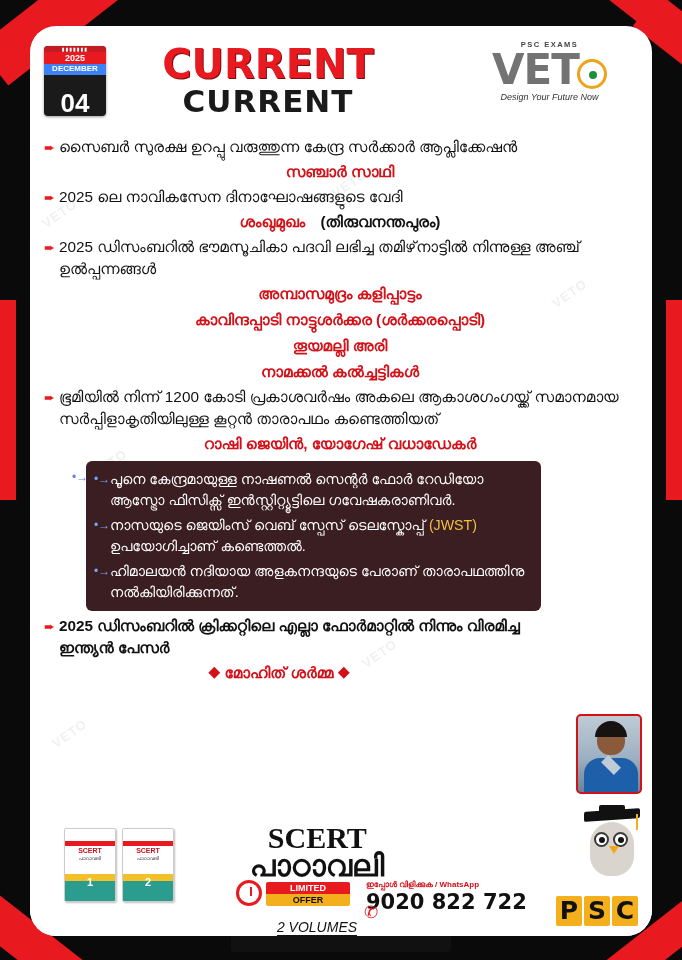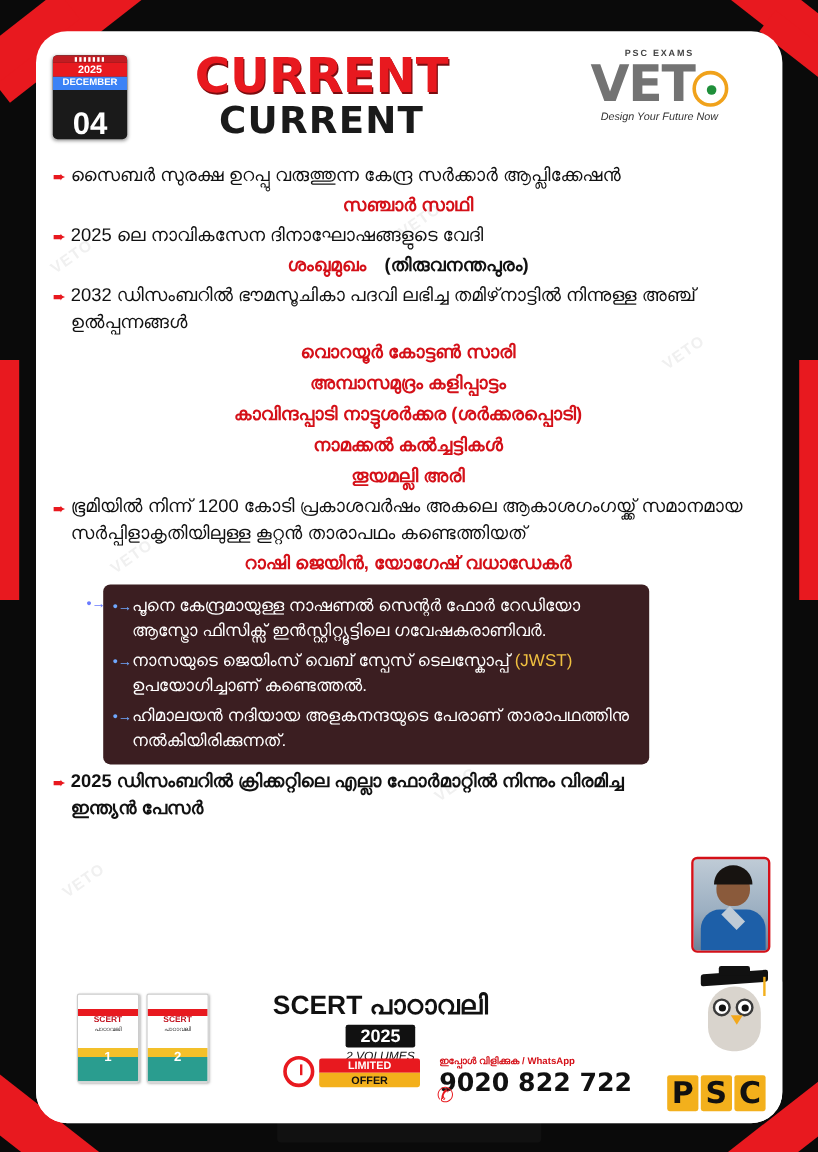--- a/index.html
+++ b/index.html
@@ -133,26 +133,26 @@
     background:linear-gradient(#fff 0 16%, #e8191f 16% 24%, #fff 24% 62%, #f3c02a 62% 72%, #2a9d8f 72% 100%);
     border:1px solid #ccc; box-shadow:1px 1px 2px rgba(0,0,0,.25);
     font-size:5px; color:#222; text-align:center; overflow:hidden;
   }
   .book .bt { margin-top:18px; font-weight:bold; font-size:7px; color:#c1121f; line-height:8px;}
   .book .bs { font-size:5px; color:#333; }
   .book .bn { margin-top:14px; font-size:11px; font-weight:bold; color:#fff; }
   .bk1 { left:0; top:2px; }
   .bk2 { left:58px; top:2px; }
   .scert-wrap { position:absolute; left:172px; top:6px; width:230px; text-align:center; }
-  .scert { font-size:22px; font-weight:bold; color:#111; letter-spacing:0px; line-height:28px;
-    font-family:Liberation Sans, sans-serif; }
+  .scert { font-size:30px; font-weight:bold; color:#111; letter-spacing:0px; line-height:28px;
+    font-family:Liberation Serif, serif; }
   .scert .mal { color:#111; font-weight:bold; }
   .yr2025 { display:inline-block; background:#111; color:#fff; font-size:15px; font-weight:bold;
     padding:1px 12px; border-radius:2px; margin-top:2px; }
-  .vols { font-size:10px; font-style:italic; color:#111; margin-top:2px; }
+  .vols { font-size:14px; font-style:italic; color:#111; margin-top:18px; }
   .vols span { border-bottom:1px solid #111; }
   .limited {
     position:absolute; left:236px; top:64px; width:84px; text-align:center;
   }
   .lo1 { background:#e8191f; color:#fff; font-size:9px; font-weight:bold; padding:1px 0; border-radius:2px 2px 0 0;}
   .lo2 { background:#f3b01c; color:#111; font-size:9px; font-weight:bold; padding:1px 0; border-radius:0 0 2px 2px;}
   .clock {
     position:absolute; left:206px; top:62px; width:26px; height:26px; border-radius:50%;
     border:3px solid #e8191f; background:#fff;
   }
@@ -237,30 +237,29 @@
       <div class="b-ico">➨</div>
       <div class="q">2025 ലെ നാവികസേന ദിനാഘോഷങ്ങളുടെ വേദി</div>
     </div>
     <div class="ans">
       <span>ശംഖുമുഖം</span>
       <span class="paren">(തിരുവനന്തപുരം)</span>
     </div>
 
     <div class="bullet-row">
       <div class="b-ico">➨</div>
-      <div class="q">2032 ഡിസംബറിൽ ഭൗമസൂചികാ പദവി ലഭിച്ച തമിഴ്‌നാട്ടിൽ നിന്നുള്ള അഞ്ച് ഉൽപ്പന്നങ്ങൾ</div>
-    </div>
-    <div class="ans">വൊറയൂർ കോട്ടൺ സാരി</div>
+      <div class="q">2025 ഡിസംബറിൽ ഭൗമസൂചികാ പദവി ലഭിച്ച തമിഴ്‌നാട്ടിൽ നിന്നുള്ള അഞ്ച് ഉൽപ്പന്നങ്ങൾ</div>
+    </div>
     <div class="ans">അമ്പാസമുദ്രം കളിപ്പാട്ടം</div>
     <div class="ans">
       <span>കാവിന്ദപ്പാടി നാട്ടുശർക്കര</span>
       <span>(ശർക്കരപ്പൊടി)</span>
     </div>
+    <div class="ans">തൂയമല്ലി അരി</div>
     <div class="ans">നാമക്കൽ കൽച്ചട്ടികൾ</div>
-    <div class="ans">തൂയമല്ലി അരി</div>
 
     <div class="bullet-row">
       <div class="b-ico">➨</div>
       <div class="q">ഭൂമിയിൽ നിന്ന് 1200 കോടി പ്രകാശവർഷം അകലെ ആകാശഗംഗയ്ക്ക് സമാനമായ  സർപ്പിളാകൃതിയിലുള്ള കൂറ്റൻ താരാപഥം കണ്ടെത്തിയത്</div>
     </div>
     <div class="ans">റാഷി ജെയിൻ, യോഗേഷ് വധാഡേകർ</div>
 
     <div style="position:relative;">
       <div class="arrow-out" style="top:9px;">•→</div>
       <div class="notebox">
@@ -276,20 +275,21 @@
           <div class="n-ico">•→</div>
           <div class="n-txt">ഹിമാലയൻ നദിയായ അളകനന്ദയുടെ പേരാണ് താരാപഥത്തിനു നൽകിയിരിക്കുന്നത്.</div>
         </div>
       </div>
     </div>
 
     <div class="bullet-row" style="margin-top:4px;">
       <div class="b-ico">➨</div>
       <div class="q" style="width:470px;font-weight:bold;">2025 ഡിസംബറിൽ ക്രിക്കറ്റിലെ എല്ലാ ഫോർമാറ്റിൽ നിന്നും വിരമിച്ച ഇന്ത്യൻ പേസർ</div>
     </div>
+    <div class="ans" style="width:470px;">◆ <span>മോഹിത് ശർമ്മ</span> ◆</div>
   </div>
 
   <div class="photo">
     <div class="body"></div>
     <div class="head"></div>
     <div class="hair"></div>
     <div class="collar"></div>
   </div>
 
   <div class="footer">

